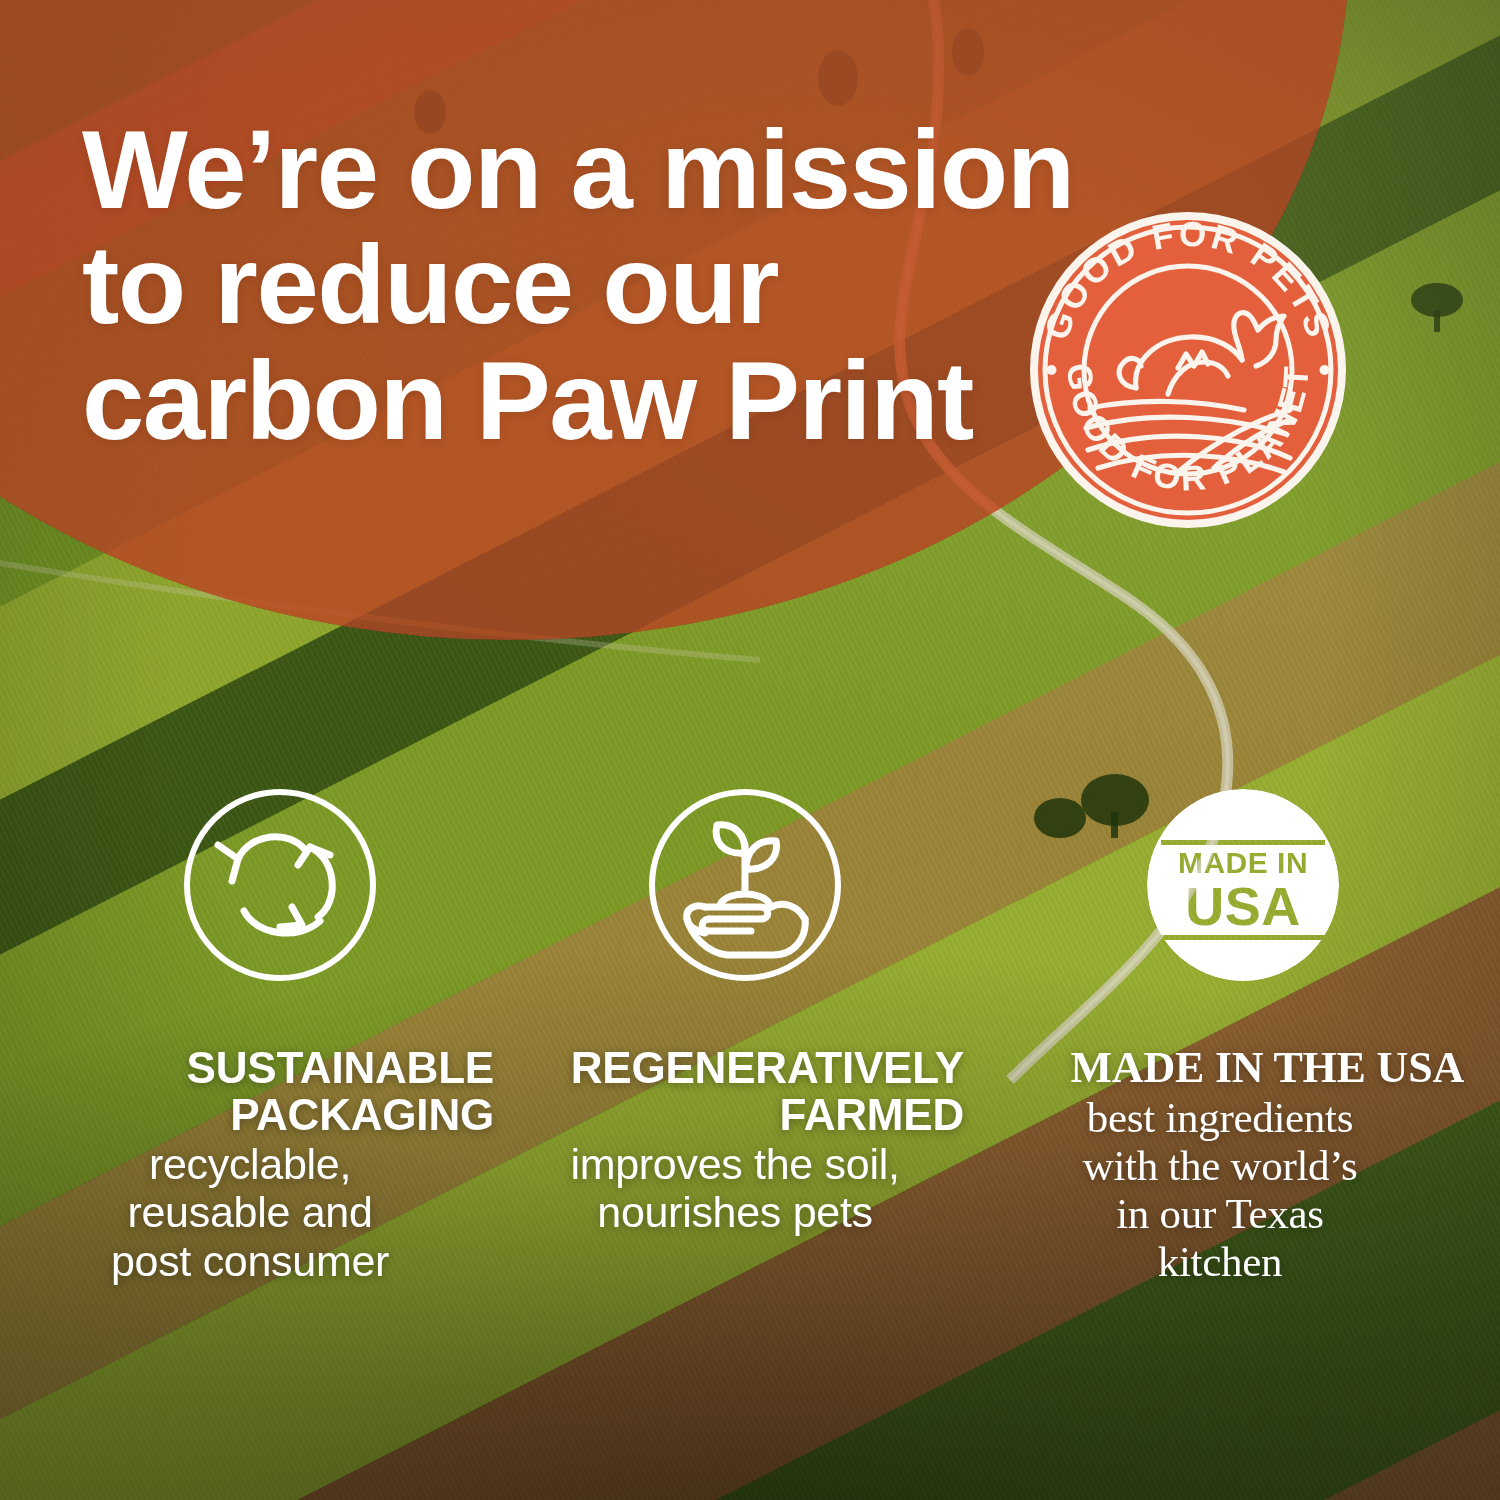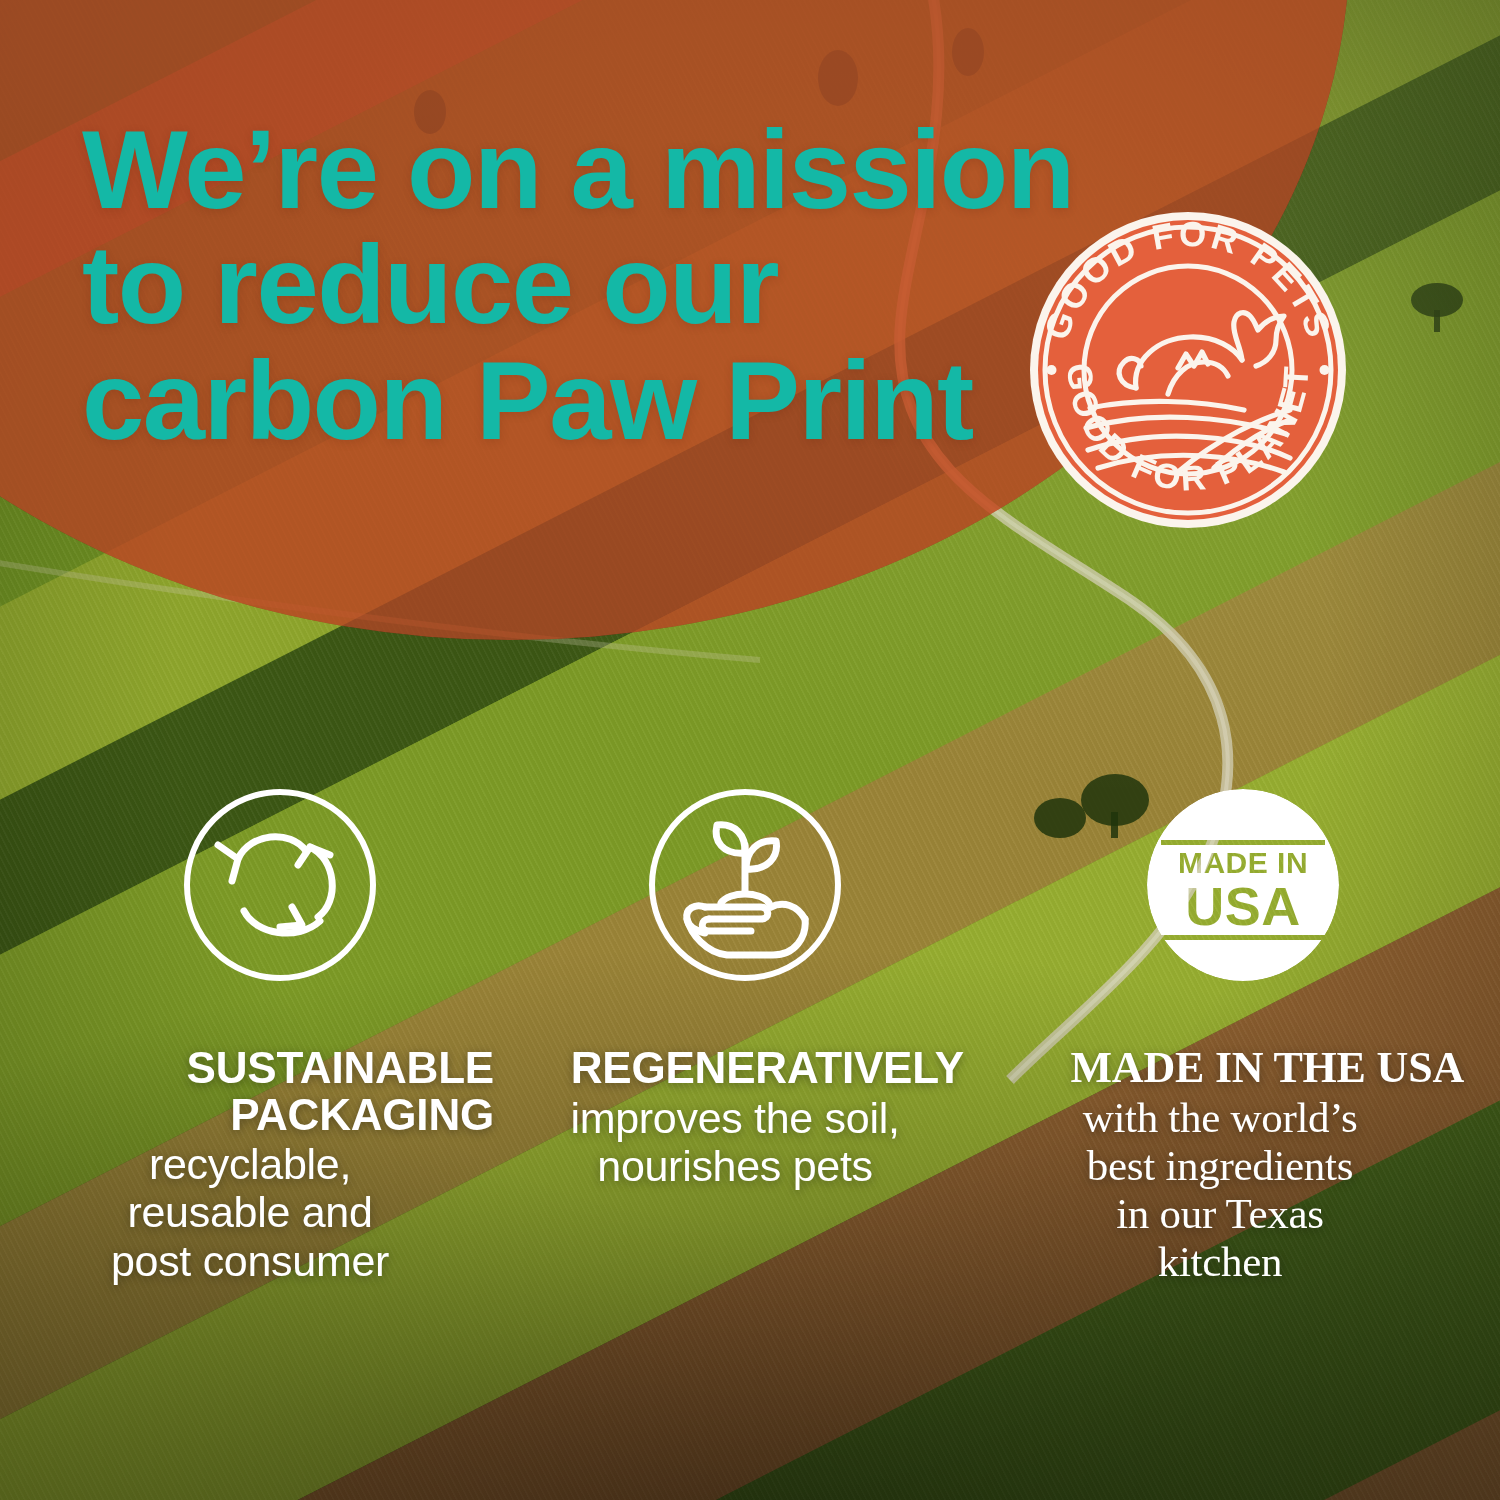--- a/index.html
+++ b/index.html
@@ -97,21 +97,21 @@
     background: #d75f33;
     opacity: .62;
   }
 
   
   .headline {
     position: absolute;
     left: 82px;
     top: 112px;
     width: 1000px;
-    color: #14b8a6;
+    color: #ffffff;
     font-size: 112px;
     line-height: 1.03;
     font-weight: 700;
     letter-spacing: -1.5px;
     text-shadow: 0 2px 10px rgba(90,30,10,.18);
   }
   .headline .hl-line { display: block; }
 
   
   .seal {
@@ -337,33 +337,34 @@
       <div class="col-body">
         <div>recyclable,</div>
         <div>reusable and</div>
         <div>post consumer</div>
       </div>
     </div>
 
     <div class="col c2">
       <div class="col-title">
         <div>REGENERATIVELY</div>
+        <div>FARMED</div>
       </div>
       <div class="col-body">
         <div>improves the soil,</div>
         <div>nourishes pets</div>
       </div>
     </div>
 
     <div class="col c3">
       <div class="col-title">
         <div>MADE IN THE USA</div>
       </div>
       <div class="col-body">
+        <div>best ingredients</div>
         <div>with the world’s</div>
-        <div>best ingredients</div>
         <div>in our Texas</div>
         <div>kitchen</div>
       </div>
     </div>
 
   </div>
 </div>
 
 </body></html>

